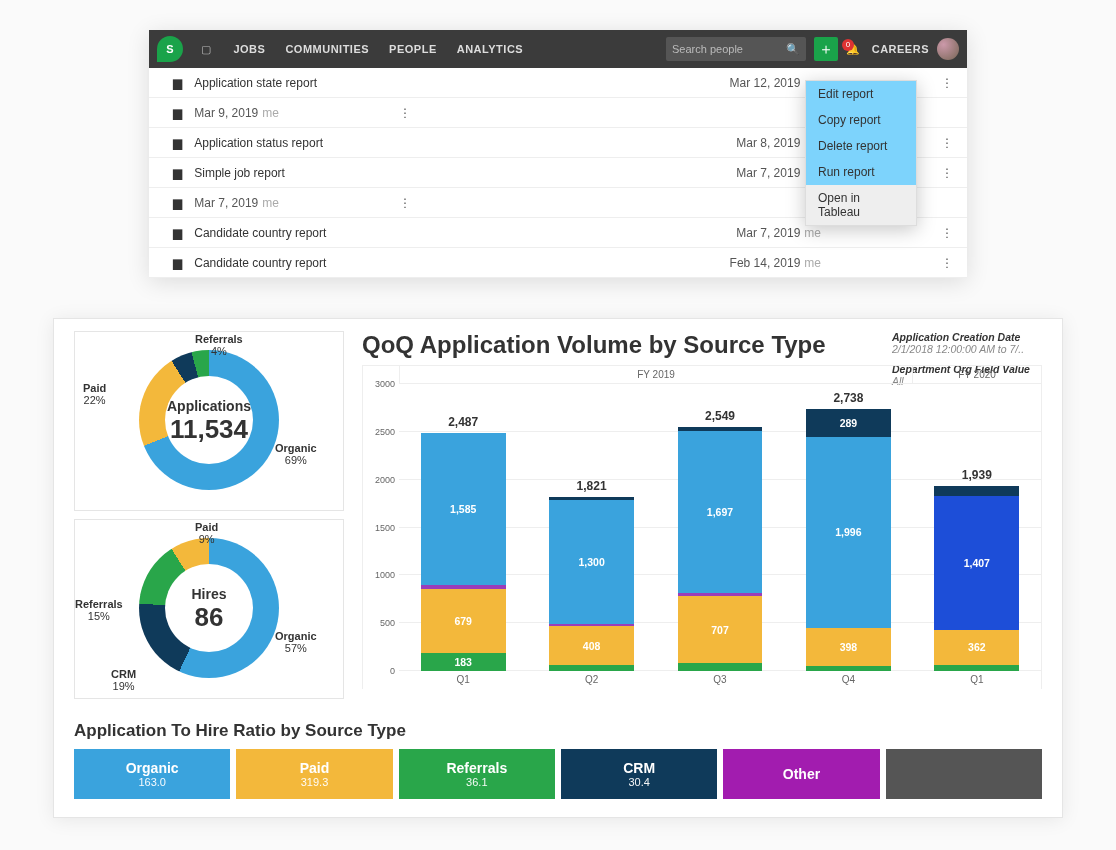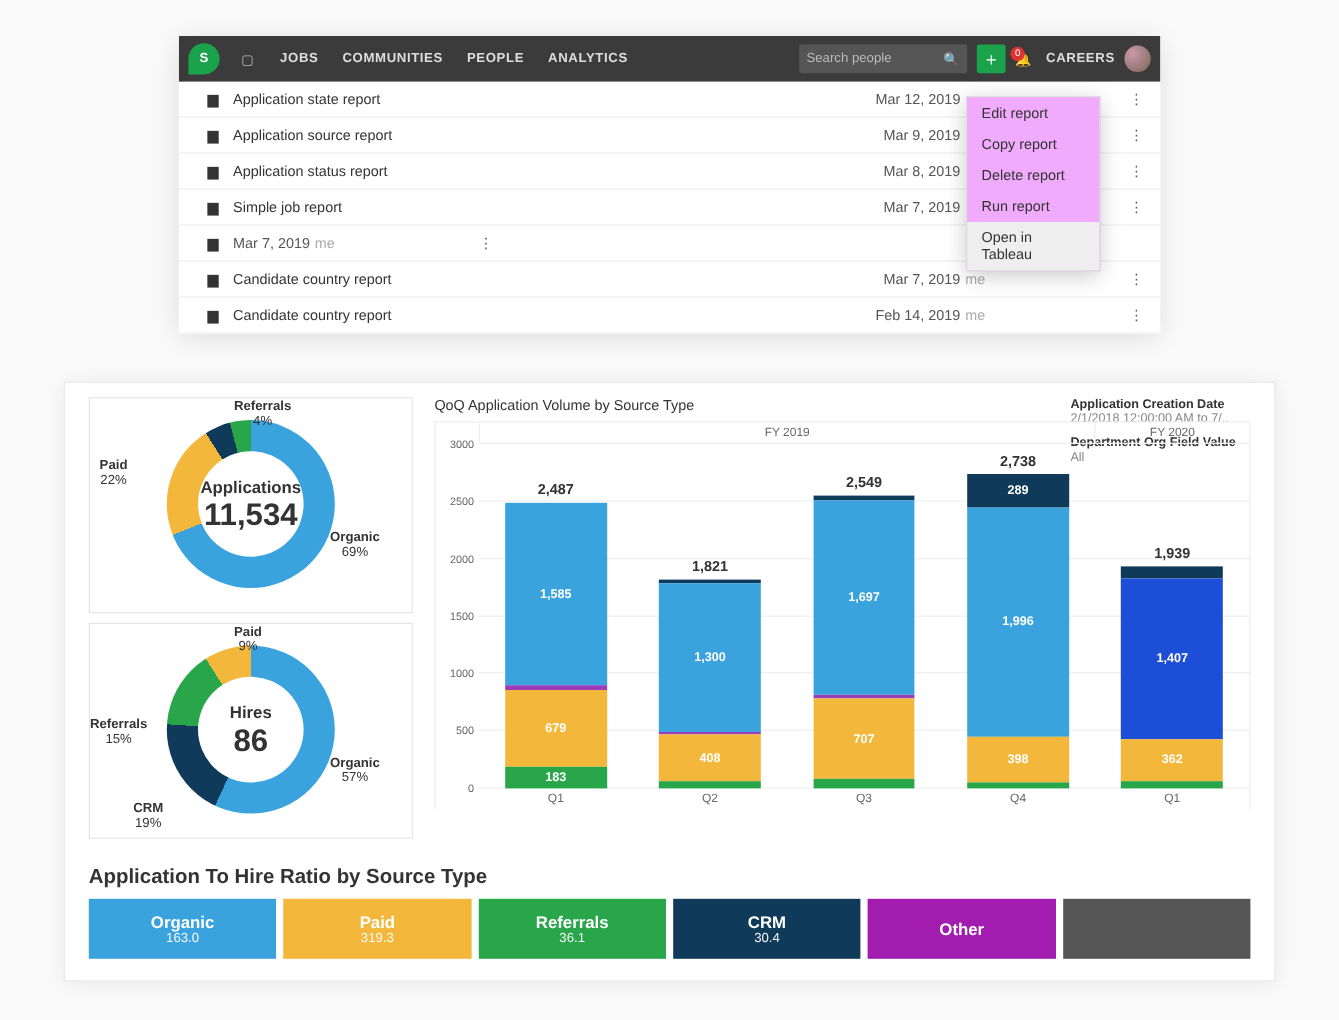--- a/index.html
+++ b/index.html
@@ -70,21 +70,21 @@
   }
   .row .folder { color:#333; margin-right:12px; }
   .row .name { flex:1; color:#333; }
   .row .date { color:#555; margin-right:4px; }
   .row .me { color:#aaa; margin-right: 120px; }
   .row .menu { color:#555; cursor:pointer; }
 
   .dropdown {
     position:absolute;
     right: 50px; top: 50px;
-    background:#f0abfc;
+    background:#7dd3fc;
     box-shadow: 0 4px 18px rgba(0,0,0,.22);
     border:1px solid #ddd;
     font-size:12px;
     z-index:10;
     width: 112px;
   }
   .dropdown div { padding:6px 12px; cursor:pointer; }
   .dropdown div.sel { background:#eee; }
 
   
@@ -104,25 +104,26 @@
     transform: translate(-50%,-50%);
     text-align:center;
   }
   .donut-center .t { font-weight:700; font-size:14px; }
   .donut-center .n { font-weight:800; font-size:26px; }
 
   .dlabel { position:absolute; font-size:11px; text-align:center; line-height:1.1; font-weight:600;}
   .dlabel span { display:block; font-weight:400; }
 
   .chart-area { flex:1; position: relative; }
-  .chart-title { font-weight:400; font-size:12px; margin-bottom:4px; }
+  .chart-title { font-weight:700; font-size:24px; margin-bottom:4px; }
   .meta {
     position:absolute; right:0; top:0;
     font-size:10.5px; text-align:left;
     width: 150px;
+    font-style: italic;
   }
   .meta .h { font-weight:700; }
 
   .barchart {
     border: 1px solid #eee;
     border-bottom: none;
     margin-top: 6px;
     position: relative;
     height: 324px;
     padding-left: 36px;
@@ -187,21 +188,20 @@
   <div class="report-list" id="report-list">
       <div class="row">
         <span class="folder">▆</span>
         <span class="name">Application state report</span>
         <span class="date">Mar 12, 2019</span>
         <span class="me">me</span>
         <span class="menu">⋮</span>
       </div>
       <div class="row">
         <span class="folder">▆</span>
-        <span class="name">Application source report</span>
         <span class="date">Mar 9, 2019</span>
         <span class="me">me</span>
         <span class="menu">⋮</span>
       </div>
       <div class="row">
         <span class="folder">▆</span>
         <span class="name">Application status report</span>
         <span class="date">Mar 8, 2019</span>
         <span class="me">me</span>
         <span class="menu">⋮</span>

